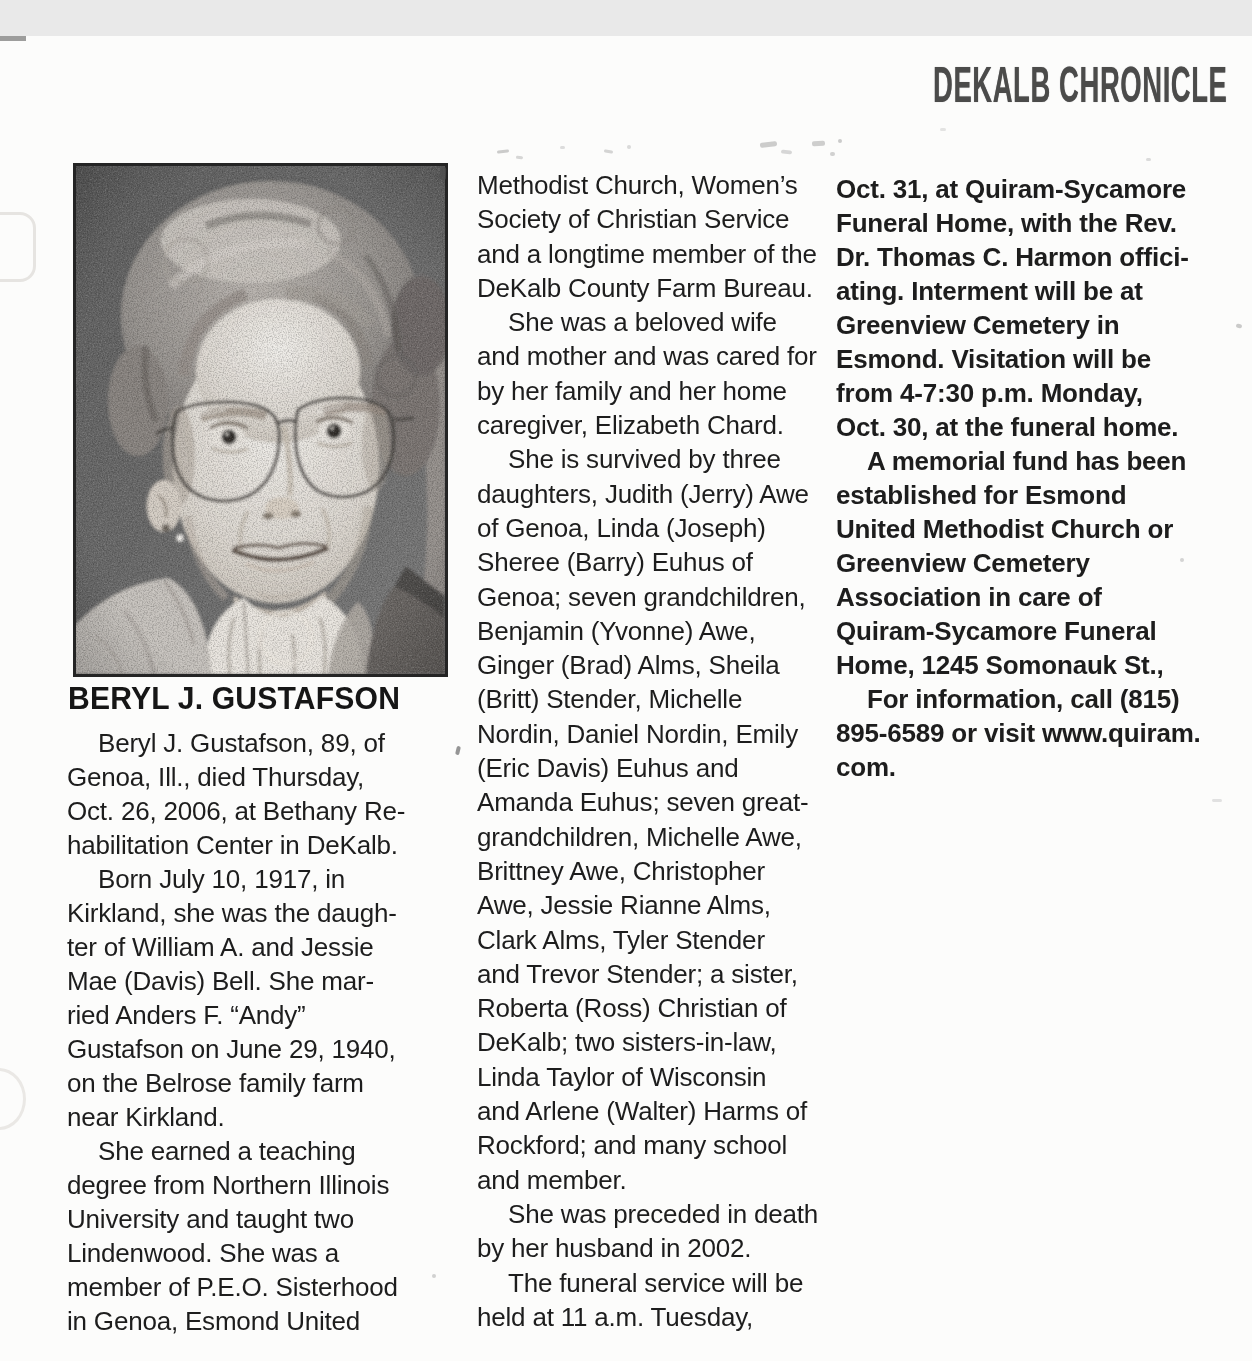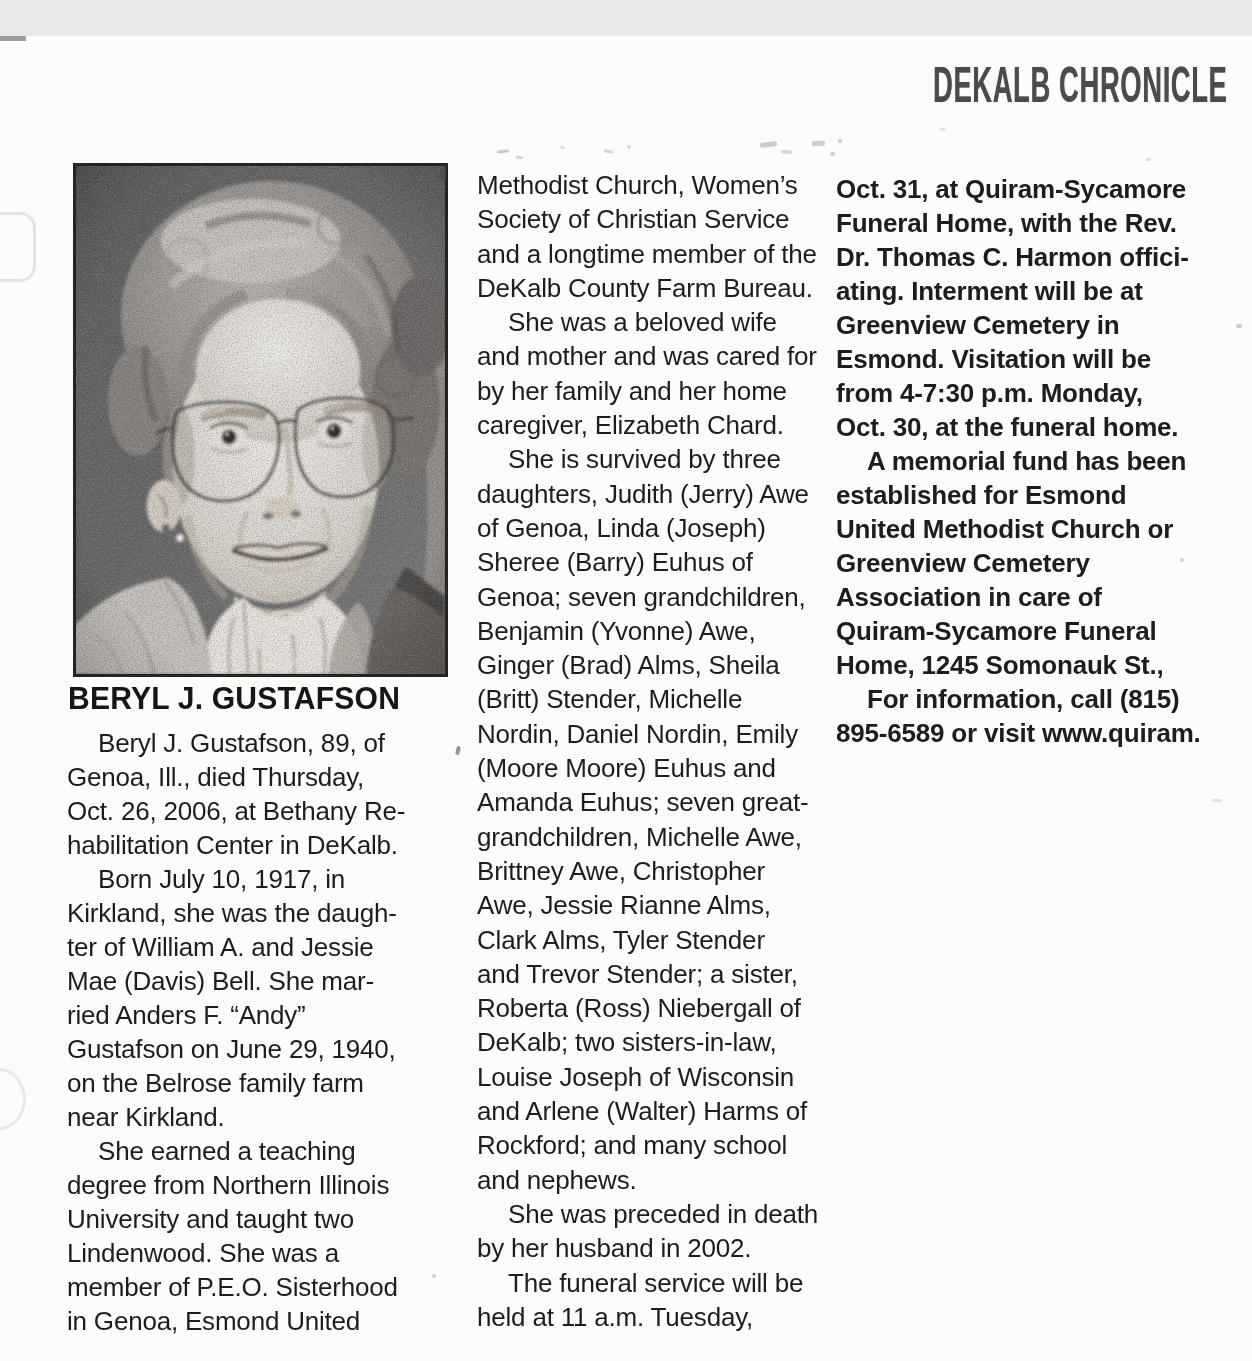--- a/index.html
+++ b/index.html
@@ -199,33 +199,33 @@
         <div class="line">caregiver, Elizabeth Chard.</div>
         <div class="line indent">She is survived by three</div>
         <div class="line">daughters, Judith (Jerry) Awe</div>
         <div class="line">of Genoa, Linda (Joseph)</div>
         <div class="line">Sheree (Barry) Euhus of</div>
         <div class="line">Genoa; seven grandchildren,</div>
         <div class="line">Benjamin (Yvonne) Awe,</div>
         <div class="line">Ginger (Brad) Alms, Sheila</div>
         <div class="line">(Britt) Stender, Michelle</div>
         <div class="line">Nordin, Daniel Nordin, Emily</div>
-        <div class="line">(Moore Moore) Euhus and</div>
+        <div class="line">(Eric Davis) Euhus and</div>
         <div class="line">Amanda Euhus; seven great-</div>
         <div class="line">grandchildren, Michelle Awe,</div>
         <div class="line">Brittney Awe, Christopher</div>
         <div class="line">Awe, Jessie Rianne Alms,</div>
         <div class="line">Clark Alms, Tyler Stender</div>
         <div class="line">and Trevor Stender; a sister,</div>
-        <div class="line">Roberta (Ross) Niebergall of</div>
+        <div class="line">Roberta (Ross) Christian of</div>
         <div class="line">DeKalb; two sisters-in-law,</div>
-        <div class="line">Louise Joseph of Wisconsin</div>
+        <div class="line">Linda Taylor of Wisconsin</div>
         <div class="line">and Arlene (Walter) Harms of</div>
         <div class="line">Rockford; and many school</div>
-        <div class="line">and nephews.</div>
+        <div class="line">and member.</div>
         <div class="line indent">She was preceded in death</div>
         <div class="line">by her husband in 2002.</div>
         <div class="line indent">The funeral service will be</div>
         <div class="line">held at 11 a.m. Tuesday,</div>
       </div>
     <div class="col col3">
         <div class="line">Oct. 31, at Quiram-Sycamore</div>
         <div class="line">Funeral Home, with the Rev.</div>
         <div class="line">Dr. Thomas C. Harmon offici-</div>
         <div class="line">ating. Interment will be at</div>
@@ -235,20 +235,21 @@
         <div class="line">Oct. 30, at the funeral home.</div>
         <div class="line indent">A memorial fund has been</div>
         <div class="line">established for Esmond</div>
         <div class="line">United Methodist Church or</div>
         <div class="line">Greenview Cemetery</div>
         <div class="line">Association in care of</div>
         <div class="line">Quiram-Sycamore Funeral</div>
         <div class="line">Home, 1245 Somonauk St.,</div>
         <div class="line indent">For information, call (815)</div>
         <div class="line">895-6589 or visit www.quiram.</div>
+        <div class="line">com.</div>
       </div>
   </div>
 
   <div class="corner-smudge"></div>
   <div id="artifacts">
       <div class="speck" style="left: 497px; top: 114px; width: 12px; height: 3px; background: rgb(163, 163, 163); opacity: 0.55; border-radius: 2px; transform: rotate(-6deg);"></div>
       <div class="speck" style="left: 516px; top: 120px; width: 7px; height: 3px; background: rgb(176, 176, 176); opacity: 0.5; border-radius: 2px; transform: rotate(4deg);"></div>
       <div class="speck" style="left: 560px; top: 110px; width: 5px; height: 3px; background: rgb(181, 181, 181); opacity: 0.45; border-radius: 2px; transform: rotate(0deg);"></div>
       <div class="speck" style="left: 604px; top: 114px; width: 9px; height: 3px; background: rgb(171, 171, 171); opacity: 0.5; border-radius: 2px; transform: rotate(8deg);"></div>
       <div class="speck" style="left: 627px; top: 109px; width: 4px; height: 4px; background: rgb(184, 184, 184); opacity: 0.5; border-radius: 2px; transform: rotate(0deg);"></div>

